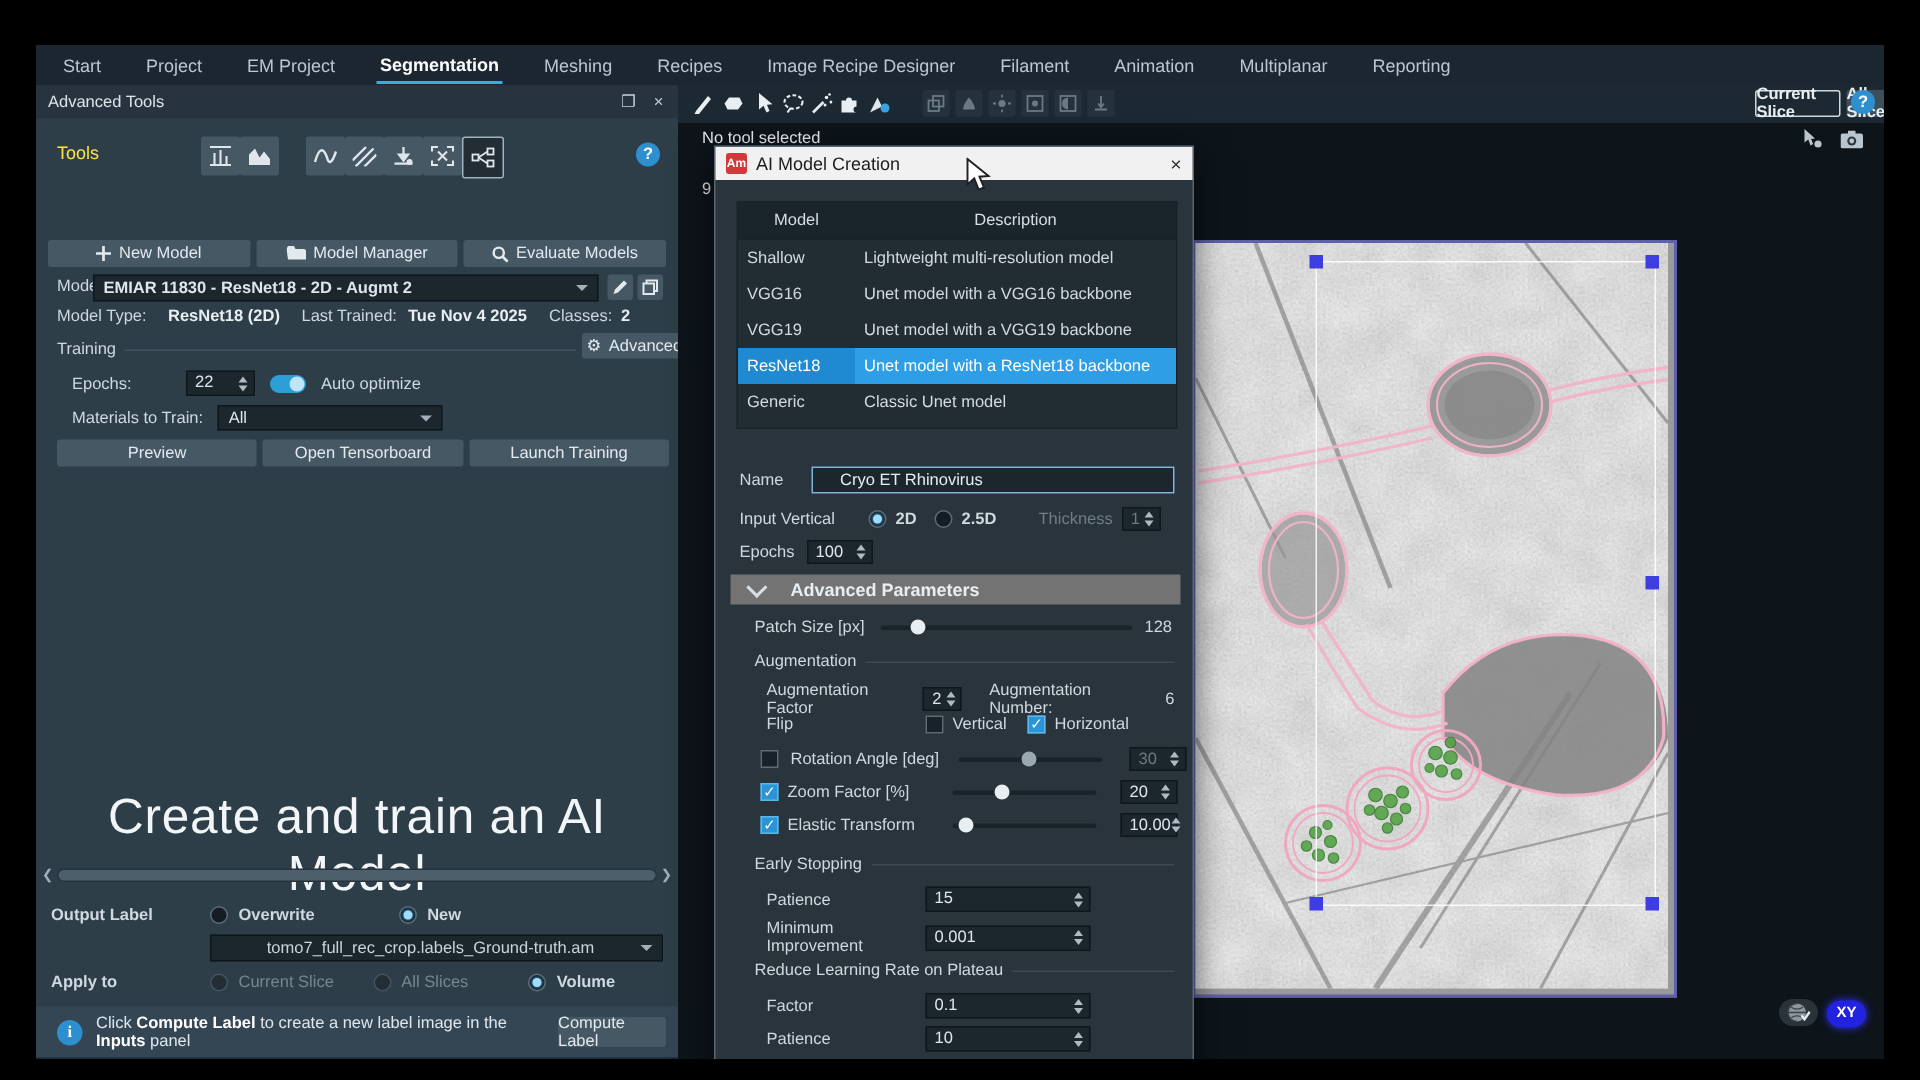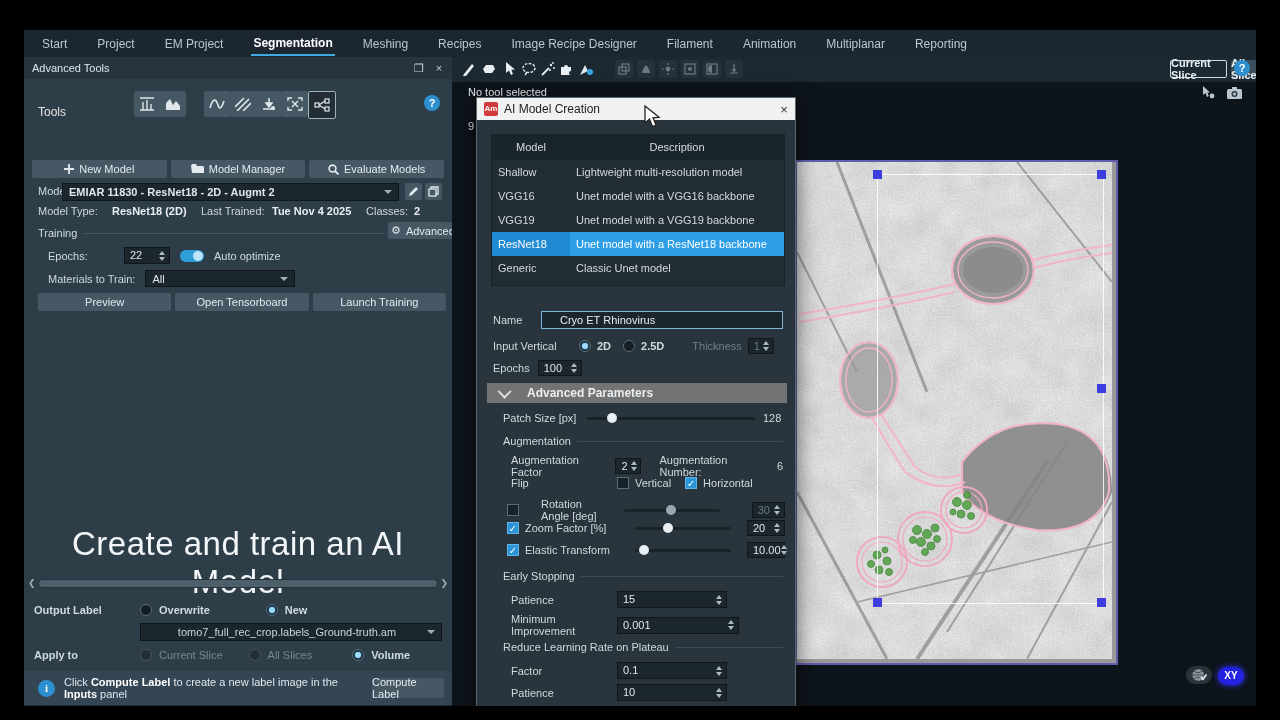--- a/index.html
+++ b/index.html
@@ -8,21 +8,21 @@
   
   .menubar{position:absolute;left:0;top:0;width:1232px;height:27px;background:#1b2631;display:flex;align-items:center;gap:26px;padding-left:16px;box-sizing:border-box;}
   .menubar .mi{font-size:12px;color:#bac7d0;cursor:default;padding:5px 2px 4px;}
   .menubar .mi.active{color:#fff;font-weight:bold;border-bottom:2px solid #3fa9e0;}
   
   .panel{position:absolute;left:0;top:27px;width:428px;height:649px;background:#2e3e49;}
   .panel-hdr{position:absolute;left:0;top:0;width:428px;height:22px;background:#27343f;display:flex;align-items:center;}
   .panel-hdr .t{font-size:11px;color:#dde5ea;margin-left:8px;flex:1;}
   .wbtn{width:14px;height:14px;color:#c6d2da;font-size:11px;line-height:14px;text-align:center;margin-right:6px;cursor:pointer;}
   .toolsrow{position:absolute;left:0;top:26px;width:428px;height:46px;}
-  .toolsrow .lbl{position:absolute;left:14px;top:22px;font-size:12px;color:#e5e5e5;}
+  .toolsrow .lbl{position:absolute;left:14px;top:12px;font-size:12px;color:#fde047;}
   .ticon{position:absolute;top:8px;width:26px;height:26px;background:#465863;border-radius:2px;display:flex;align-items:center;justify-content:center;cursor:pointer;}
   .ticon.sel{background:#222d35;border:1px solid #9fb2bd;}
   .helpdot{position:absolute;right:12px;top:12px;width:16px;height:16px;border-radius:50%;background:#2d8fd0;color:#fff;font-size:11px;font-weight:bold;text-align:center;line-height:16px;}
   .secbar{position:absolute;left:8px;top:80px;width:412px;height:17px;background:#3d505b;color:#eef3f6;font-size:12px;font-weight:bold;text-align:center;line-height:17px;}
   .btn{background:#465863;color:#e3eaef;font-size:11px;border-radius:2px;display:flex;align-items:center;justify-content:center;gap:5px;cursor:pointer;box-sizing:border-box;}
   .row3{position:absolute;left:8px;top:103px;width:412px;height:18px;display:flex;gap:4px;}
   .row3 .btn{flex:1;}
   .modelrow{position:absolute;left:0;top:126px;width:428px;height:18px;}
   .modelrow .lbl{position:absolute;left:14px;top:2px;font-size:11px;color:#cfd9e0;}
   .dd{background:#1c262d;border:1px solid #0f171c;color:#dfe6eb;font-size:11px;display:flex;align-items:center;box-sizing:border-box;cursor:pointer;}
@@ -637,21 +637,21 @@
     </div>
 
     <div class="drow" style="left:34px;top:379px;width:272px;gap:6px;">
       <span style="width:100px">Flip</span>
       <span class="chk"></span>
       <span>Vertical</span>
       <span class="chk on" style="margin-left:8px">✓</span>
       <span>Horizontal</span>
     </div>
 
-    <div class="drow" style="left:30px;top:400px;width:278px;gap:22px;">
+    <div class="drow" style="left:30px;top:400px;width:317px;gap:8px;">
       <span class="chk"></span>
       <span style="width:104px">Rotation Angle [deg]</span>
       <div class="slider dis" style="width:96px">
         <div class="trk"></div>
           <div class="kn" style="left:42px"></div>
       </div>
       <div class="spin dis" style="width:38px;height:16px;margin-left:10px">
         <span class="v">30</span>
         <span class="arr">
             <span class="tri-u"></span>
@@ -703,21 +703,21 @@
         <span class="v">15</span>
         <span class="arr">
             <span class="tri-u"></span>
             <span class="tri-d"></span>
           </span>
       </div>
     </div>
 
     <div class="drow" style="left:34px;top:515px;width:272px;gap:6px;">
       <span style="width:100px">Minimum Improvement</span>
-      <div class="spin" style="width:122px;height:17px">
+      <div class="spin" style="width:110px;height:17px">
         <span class="v">0.001</span>
         <span class="arr">
             <span class="tri-u"></span>
             <span class="tri-d"></span>
           </span>
       </div>
     </div>
 
     <div class="gsec" style="left:26px;top:543px;width:280px;">
       <span>Reduce Learning Rate on Plateau</span>

